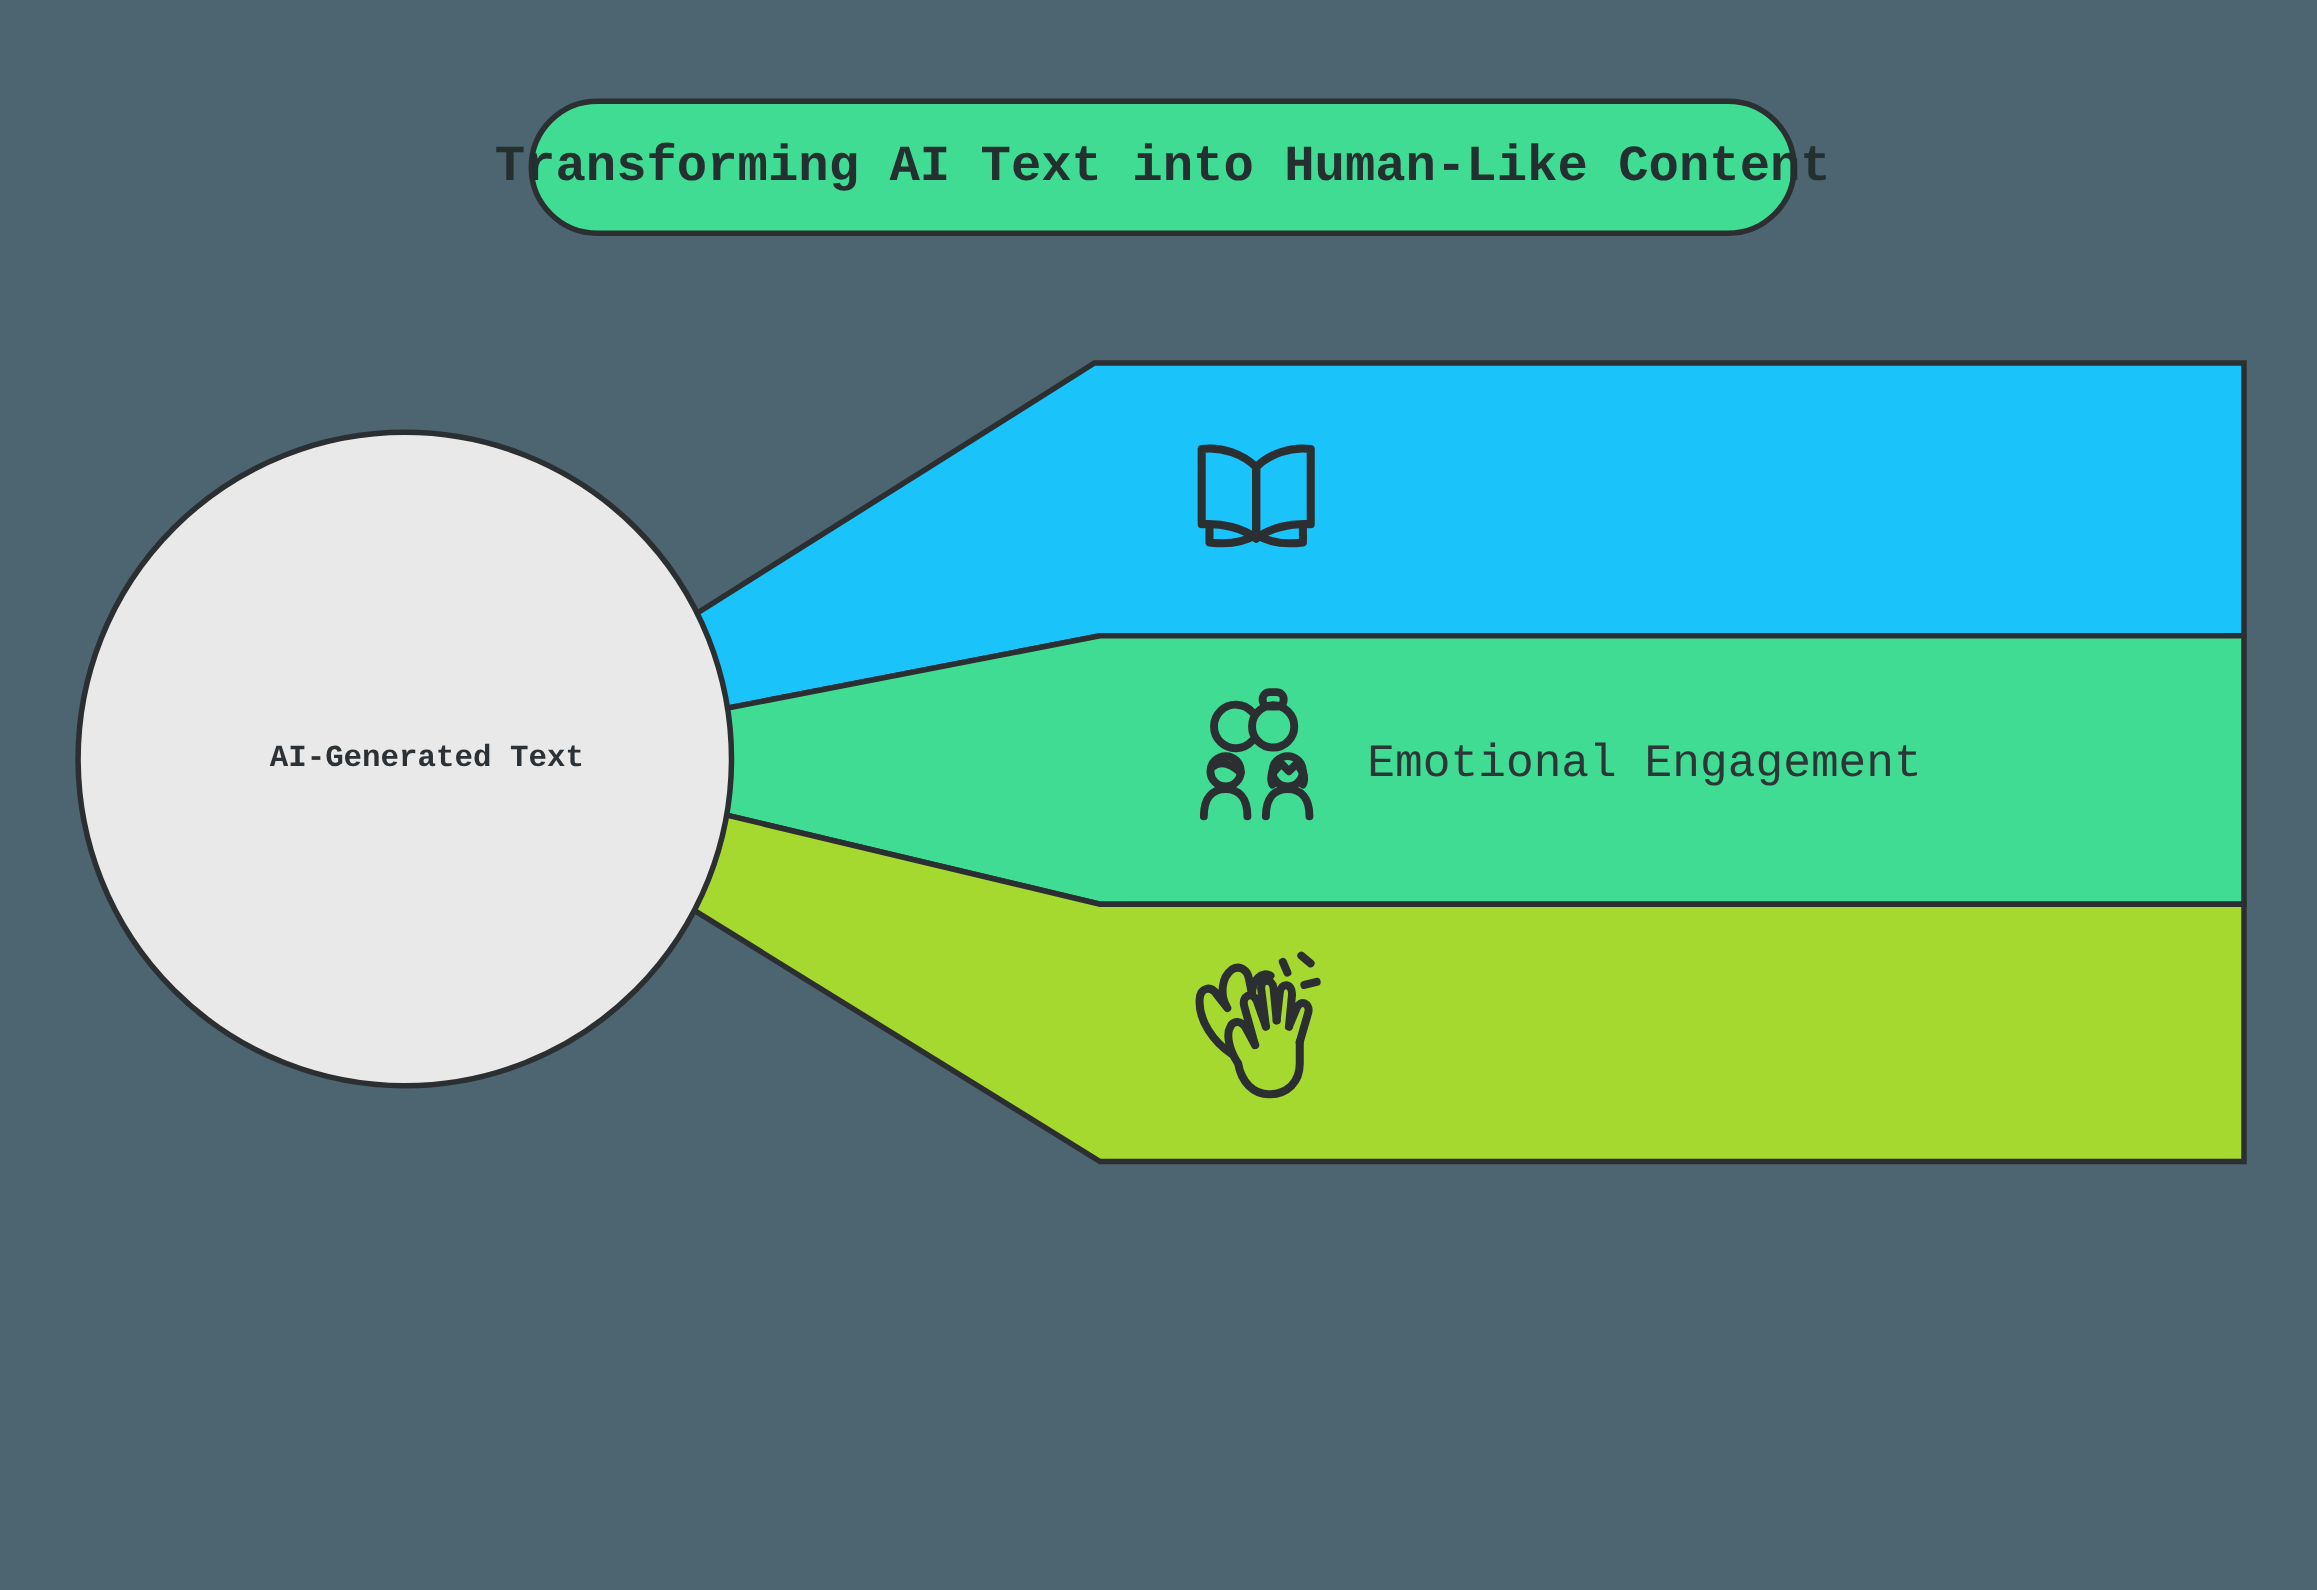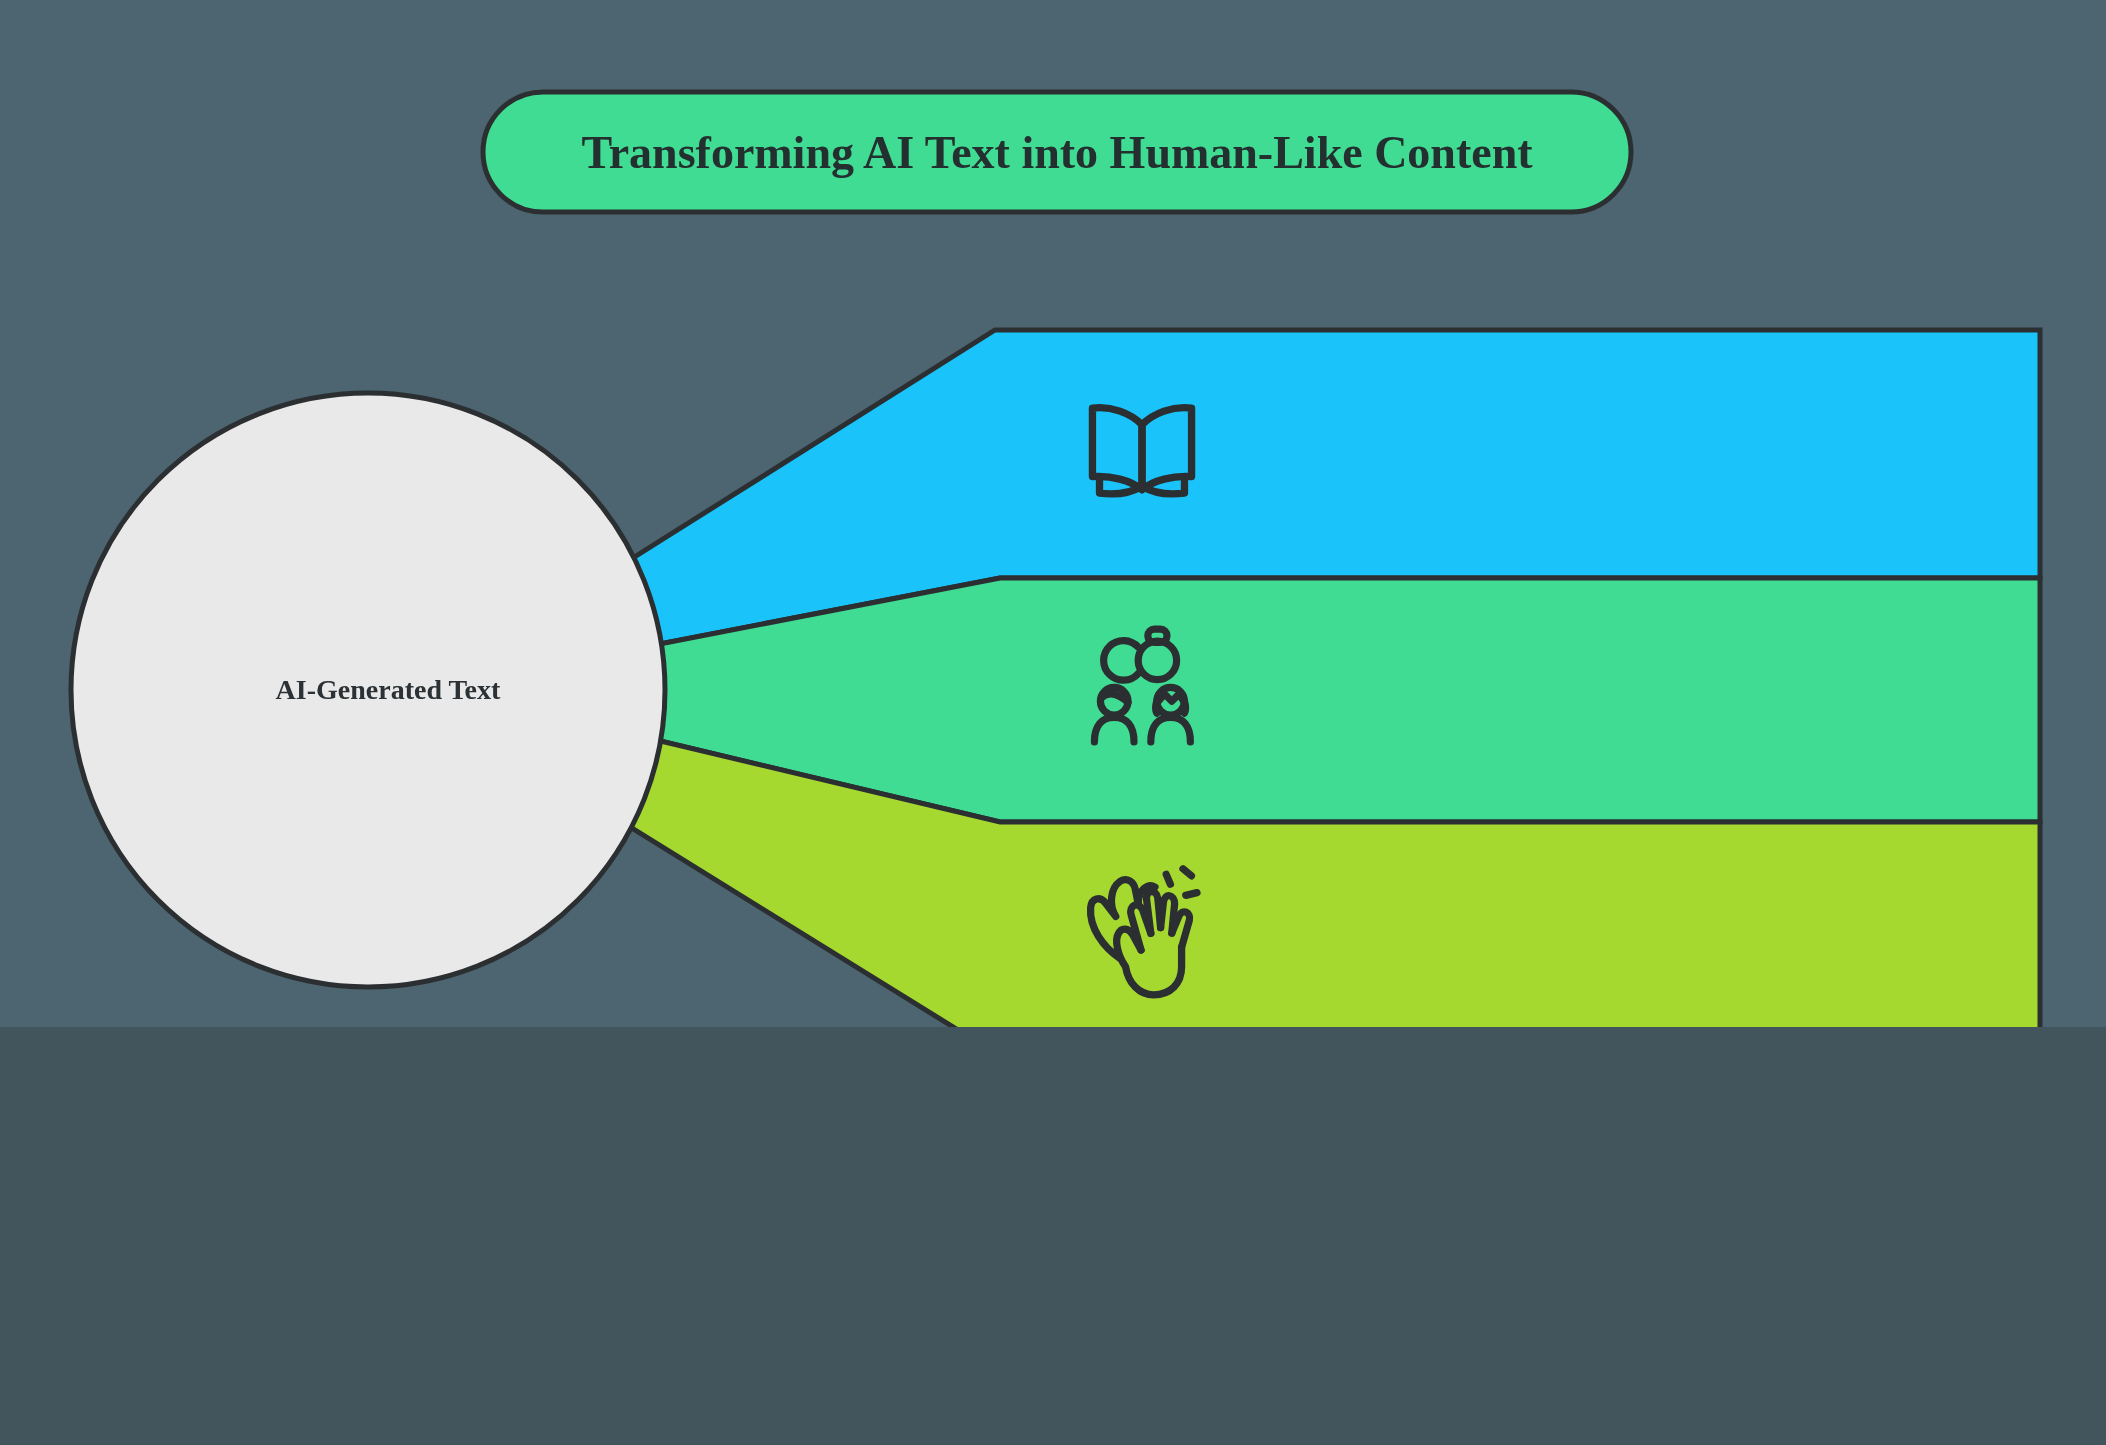--- a/index.html
+++ b/index.html
@@ -1,21 +1,21 @@
 <!DOCTYPE html>
 <html><head>
 <meta charset="utf-8">
 <style>
   html, body { margin: 0; padding: 0; background: #42545c; }
   .stage {
     position: relative;
     width: 2106px;
-    height: 1027px;
+    height: 1445px;
     overflow: hidden;
-    font-family: Liberation Serif, serif;
+    font-family: Liberation Mono, monospace;
     text-align: center;
   }
   .stage svg.diagram { position: absolute; left: 0; top: 0; }
   .shape { stroke-width: 5px; }
   .icon  { fill: none; stroke-linecap: round; stroke-linejoin: round; }
   .overlay {
     position: absolute;
     color: #2b3134;
     white-space: nowrap;
   }
@@ -93,15 +93,16 @@
       </g>
 
     </g>
   </svg>
 
   <div class="overlay title-label">Transforming AI Text into Human-Like Content</div>
 
   <div class="overlay node-label">AI-Generated Text</div>
 
 
+  <div class="overlay branch-label b1">Emotional Engagement</div>
 
 
 </div>
 
 </body></html>

